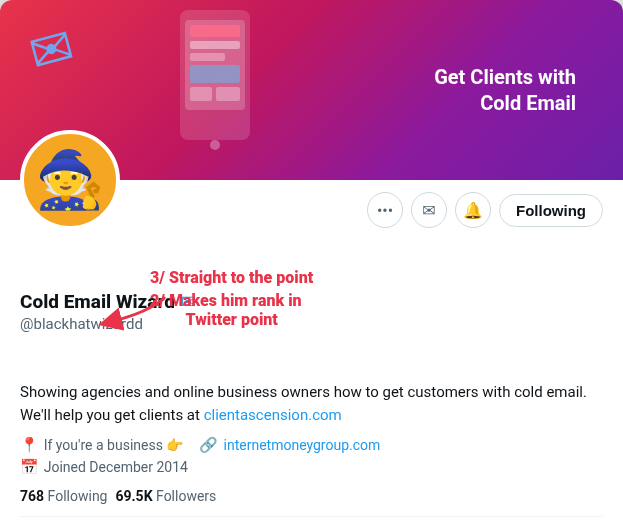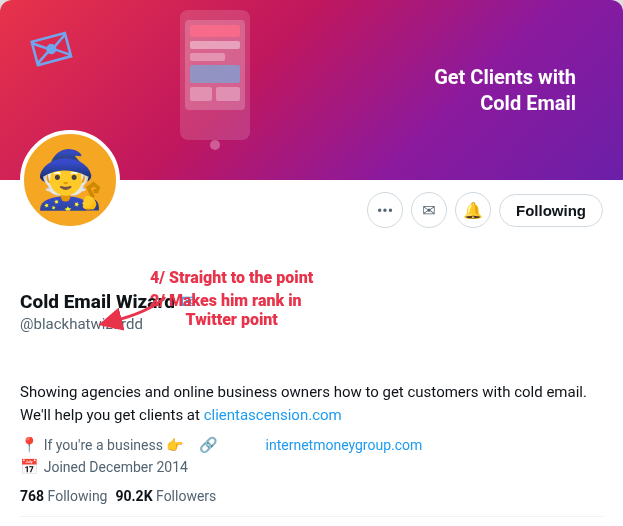--- a/index.html
+++ b/index.html
@@ -137,21 +137,20 @@
     .meta-item {
       display: flex;
       align-items: center;
       gap: 5px;
       font-size: 14px;
       color: #536471;
     }
     .meta-item a {
       color: #1d9bf0;
       text-decoration: none;
-      margin-left: 42px;
     }
     .meta-icon { font-size: 15px; }
     .stats-row {
       display: flex;
       gap: 8px;
       margin-top: 12px;
     }
     .stat-item {
       font-size: 14px;
       color: #536471;
@@ -213,21 +212,21 @@
       <button class="following-btn">Following</button>
     </div>
 
     <div class="name-row">
       <span class="display-name">Cold Email Wizard</span>
       <span class="verified-badge">✉</span>
     </div>
     <div class="handle">@blackhatwizardd</div>
 
     <div style="position:absolute;top:88px;left:150px;pointer-events:none;z-index:10;">
-      <div style="color:#e8334a;font-weight:900;font-size:16px;white-space:nowrap;">4/ Straight to the point</div>
+      <div style="color:#e8334a;font-weight:900;font-size:16px;white-space:nowrap;">3/ Straight to the point</div>
       <div style="color:#e8334a;font-weight:900;font-size:16px;white-space:nowrap;margin-top:4px;">2/ Makes him rank in</div>
       <div style="color:#e8334a;font-weight:900;font-size:16px;white-space:nowrap;text-align:center;">Twitter point</div>
     </div>
 
     <div style="position:absolute;top:112px;left:90px;pointer-events:none;z-index:10;">
       <svg width="80" height="40" viewBox="0 0 80 40">
         <path d="M75 5 Q60 20 20 30" stroke="#e8334a" stroke-width="3" fill="none" marker-end="url(#arr)"></path>
         <defs>
           <marker id="arr" markerWidth="8" markerHeight="8" refX="4" refY="4" orient="auto">
             <path d="M0,0 L8,4 L0,8 Z" fill="#e8334a"></path>
@@ -256,21 +255,21 @@
         <span>Joined December 2014</span>
       </div>
     </div>
 
     <div class="stats-row">
       <div class="stat-item">
         <strong>768</strong>
         <span>Following</span>
       </div>
       <div class="stat-item">
-        <strong>90.2K</strong>
+        <strong>69.5K</strong>
         <span>Followers</span>
       </div>
     </div>
 
     <div class="followed-by-row">
       
       
     </div>
   </div>
 </div>

